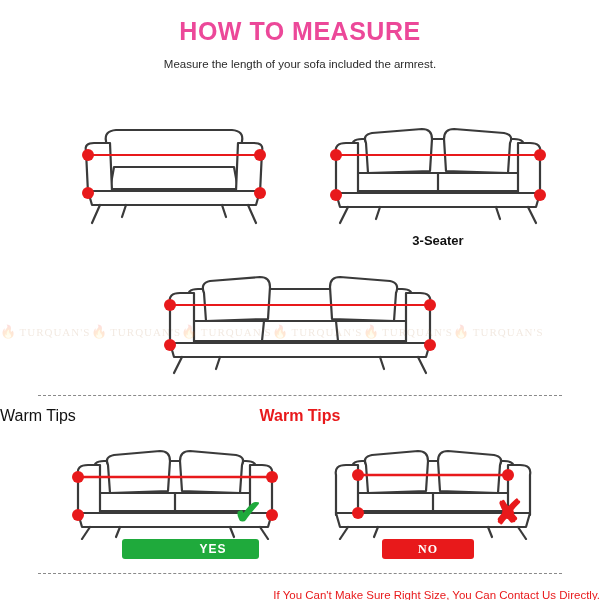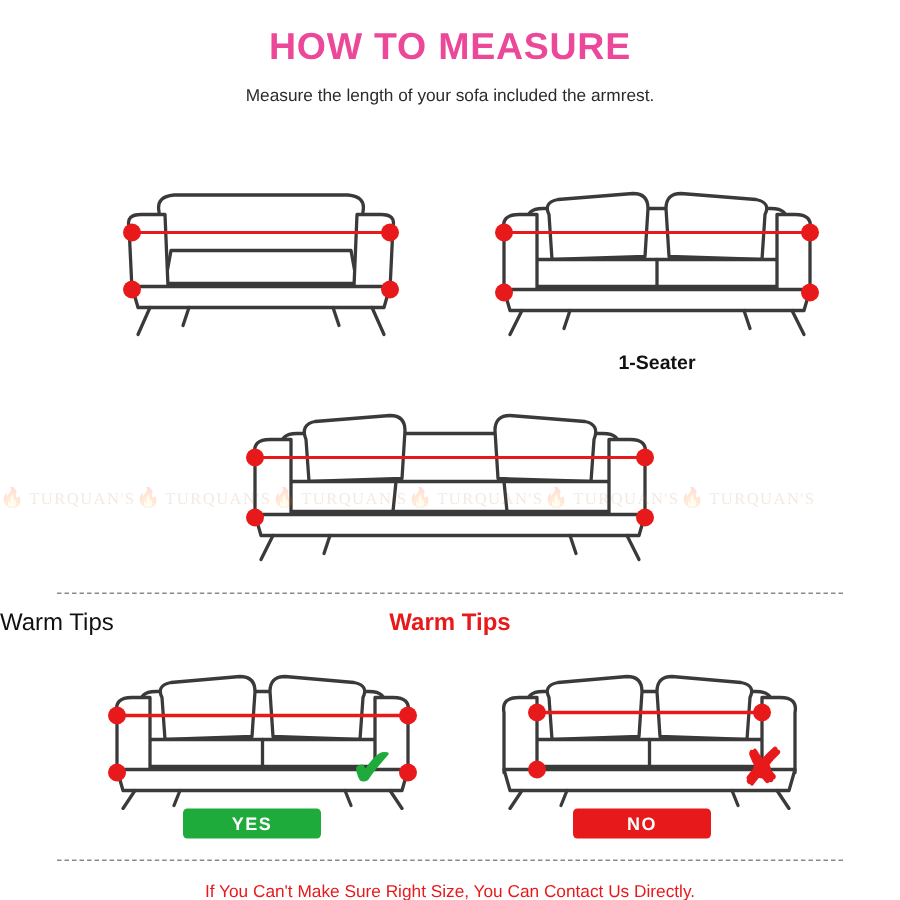--- a/index.html
+++ b/index.html
@@ -96,36 +96,36 @@
     border-radius: 3px;
     color: #ffffff;
     font-size: 12px;
     font-weight: bold;
     letter-spacing: 1px;
     display: flex;
     align-items: center;
     justify-content: center;
   }
   .pill.yes { background: #1faa3c; }
-  .pill.no  { background: #e8191b; }
+  .pill.no  { background: #e8191b; font-family: Liberation Serif, serif; }
 
   .mark {
     font-size: 34px;
     font-weight: bold;
     line-height: 1;
   }
   .mark.check { color: #1faa3c; }
   .mark.cross { color: #e8191b; }
 
   .footer {
     position: absolute;
     left: 0;
     bottom: 16px;
     width: 600px;
-    text-align: center;
+    text-align: right;
     color: #e8191b;
     font-size: 11.5px;
   }
 
   .abs { position: absolute; }
 </style>
 </head>
 <body>
 
 <div class="page">
@@ -189,21 +189,21 @@
           <path d="M178 98 L182 110"></path>
         </g>
         <g stroke="#e8191b" stroke-width="2">
           <line x1="18" y1="46" x2="222" y2="46"></line>
         </g>
         <circle cx="18" cy="46" r="6" fill="#e8191b"></circle>
         <circle cx="222" cy="46" r="6" fill="#e8191b"></circle>
         <circle cx="18" cy="86" r="6" fill="#e8191b"></circle>
         <circle cx="222" cy="86" r="6" fill="#e8191b"></circle>
       </svg>
-      <div class="caption">1-Seater</div>
+      <div class="caption">3-Seater</div>
     </div>
   </div>
 
   <div class="abs" style="left:150px; top:240px;">
     <div class="sofa-block">
       <svg width="300" height="118" viewBox="0 0 300 118">
         <g fill="none" stroke="#3a3a3a" stroke-width="2.2" stroke-linejoin="round" stroke-linecap="round">
 
           <path d="M38 42 Q36 32 48 32 L252 32 Q264 32 262 42 L262 72 L38 72 Z" fill="#fff"></path>
 
@@ -268,21 +268,21 @@
       <g stroke="#e8191b" stroke-width="2.4">
         <line x1="18" y1="42" x2="212" y2="42"></line>
       </g>
       <circle cx="18" cy="42" r="6" fill="#e8191b"></circle>
       <circle cx="212" cy="42" r="6" fill="#e8191b"></circle>
       <circle cx="18" cy="80" r="6" fill="#e8191b"></circle>
       <circle cx="212" cy="80" r="6" fill="#e8191b"></circle>
     </svg>
   </div>
   <div class="abs mark check" style="left:234px; top:478px;">✔</div>
-  <div class="abs pill yes" style="left:122px; top:522px;">YES</div>
+  <div class="abs pill yes" style="left:122px; top:522px;padding-left:45px;">YES</div>
 
   <div class="abs" style="left:318px; top:418px;">
     <svg width="230" height="105" viewBox="0 0 230 105">
       <g fill="none" stroke="#3a3a3a" stroke-width="2.2" stroke-linejoin="round" stroke-linecap="round">
         <path d="M34 36 Q32 26 44 26 L186 26 Q198 26 196 36 L196 64 L34 64 Z" fill="#fff"></path>
         <path d="M48 30 Q44 22 54 20 L100 16 Q110 16 110 26 L108 56 L50 58 Z" fill="#fff"></path>
         <path d="M120 26 Q120 16 130 16 L176 20 Q186 22 182 30 L180 58 L122 56 Z" fill="#fff"></path>
         <path d="M40 58 L190 58 L194 76 L36 76 Z" fill="#fff"></path>
         <line x1="115" y1="58" x2="115" y2="76"></line>
         <path d="M18 40 Q16 30 28 30 L40 30 L40 78 L18 80 Z" fill="#fff"></path>

